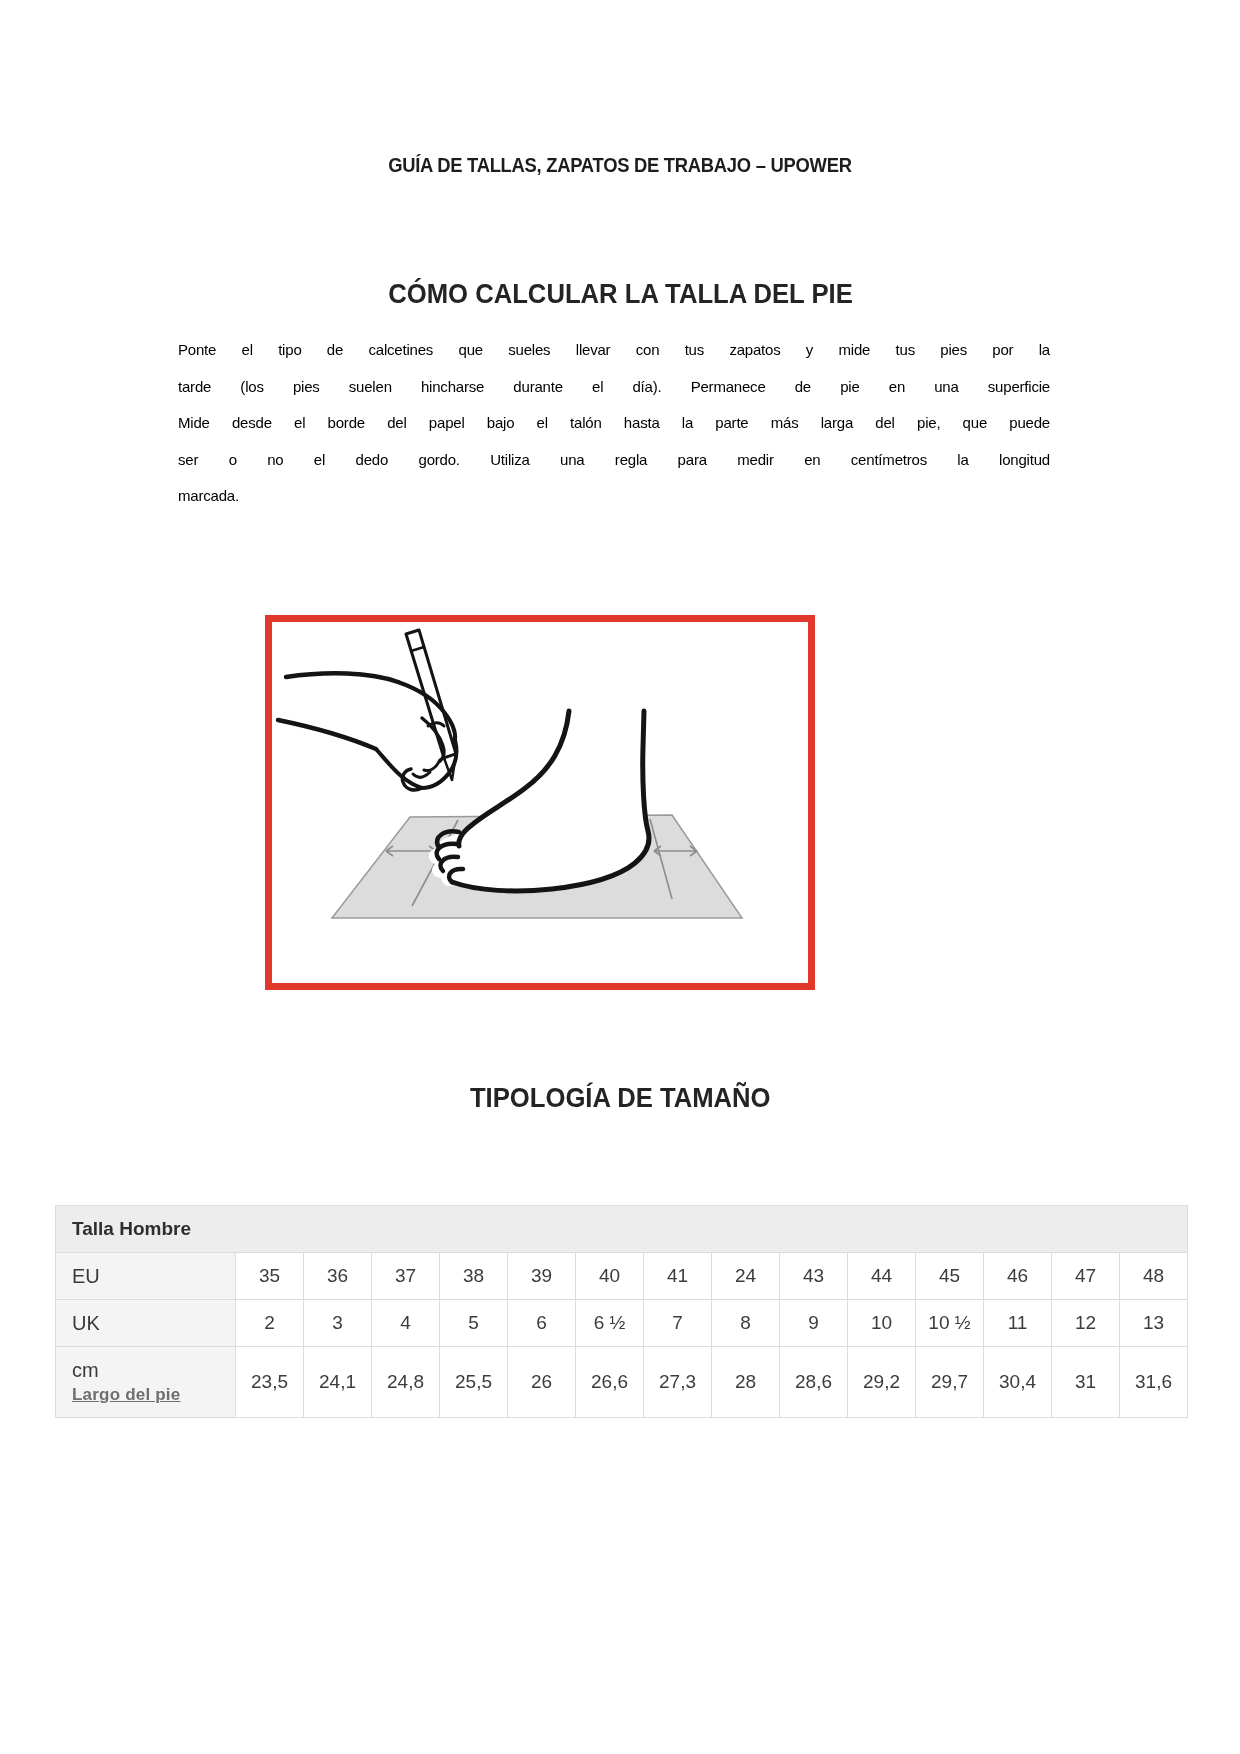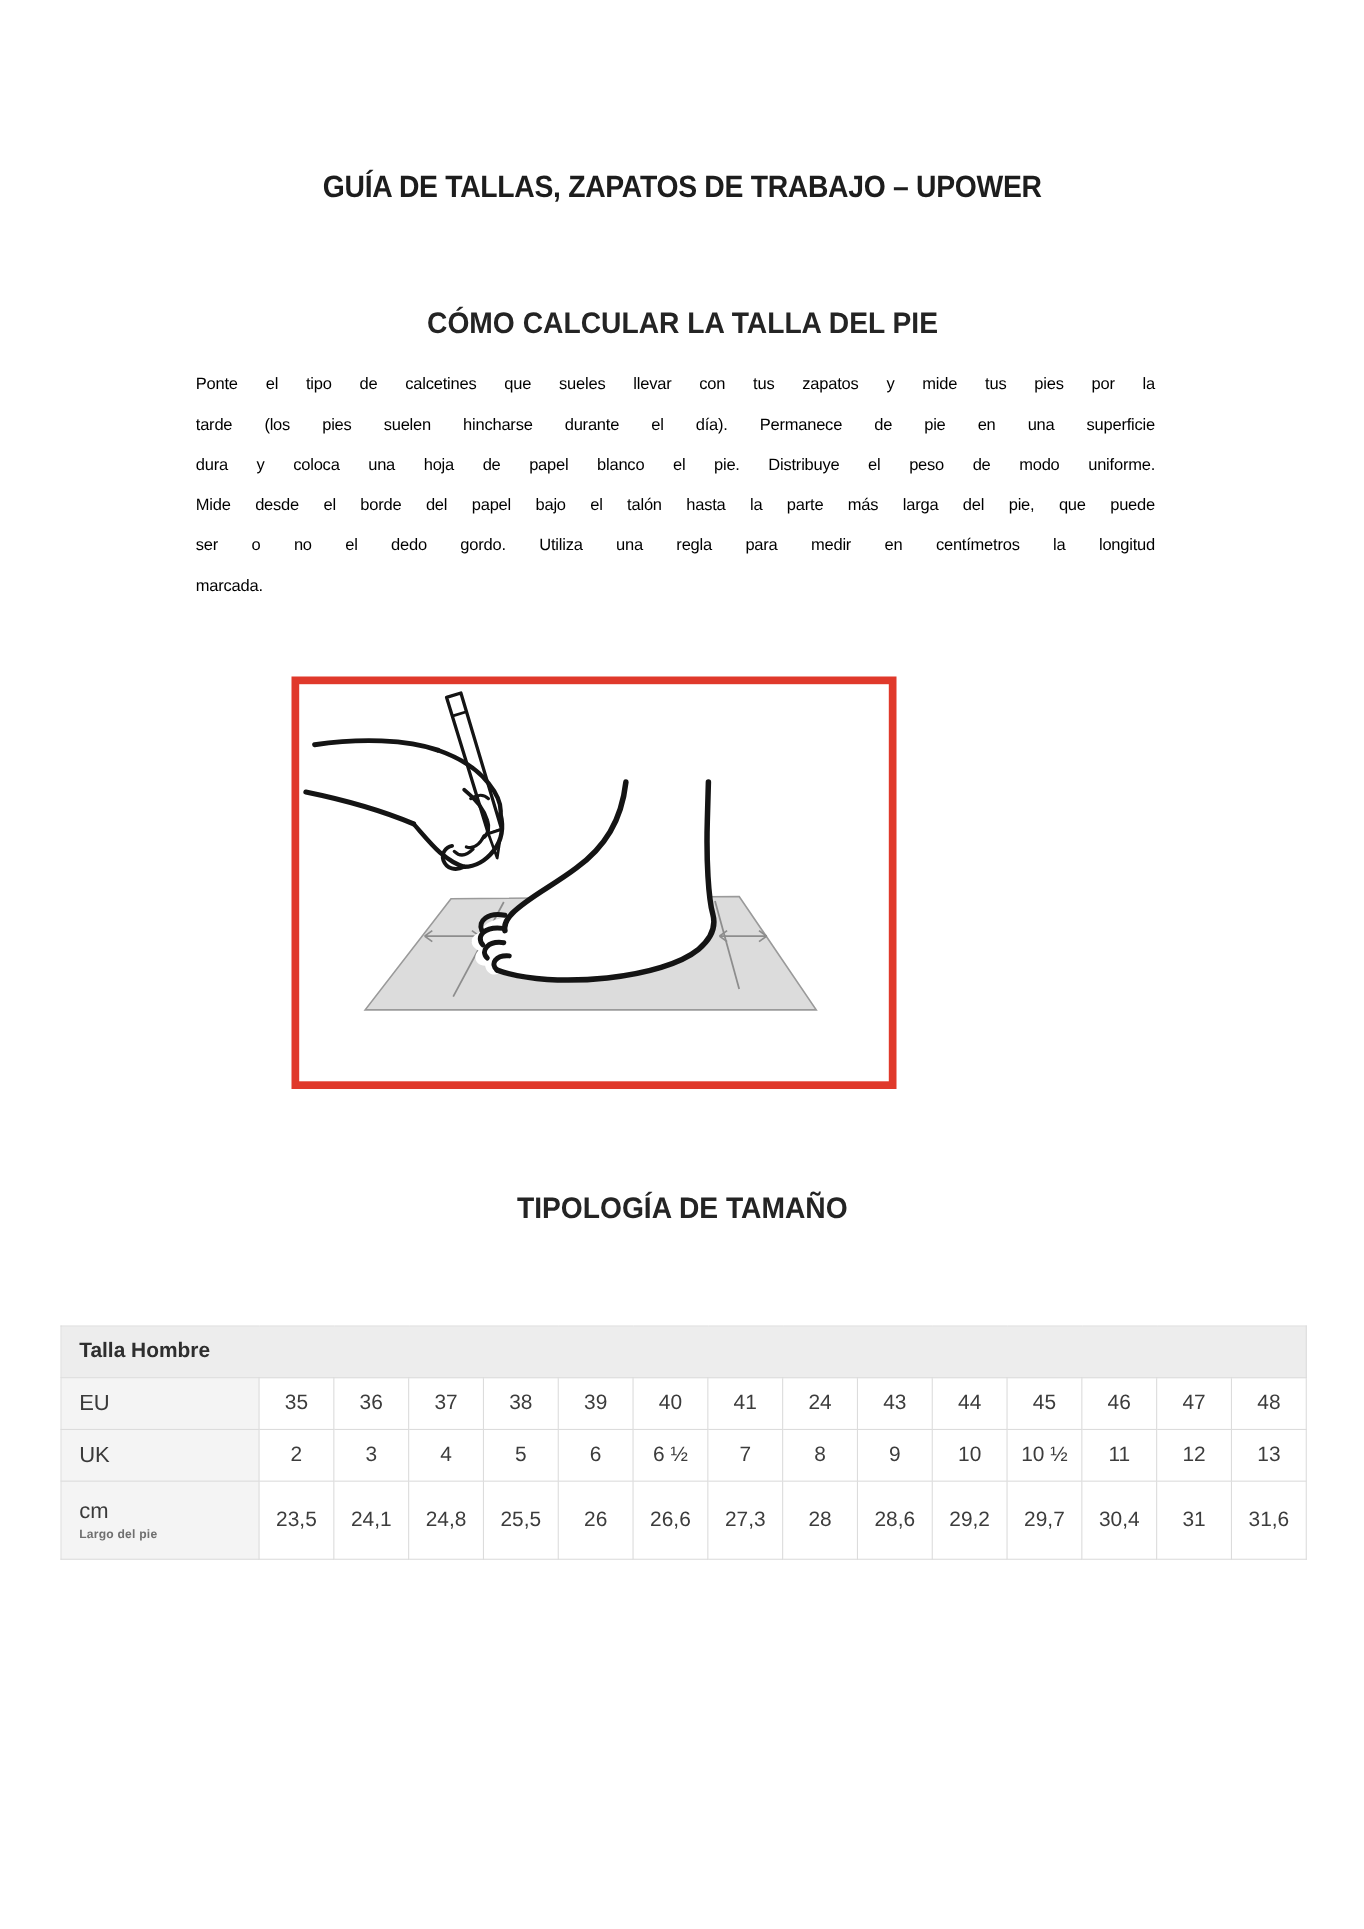--- a/index.html
+++ b/index.html
@@ -11,21 +11,21 @@
     --num-ink:#3c3c3c;
   }
   html,body{margin:0;padding:0;background:#ffffff;}
   .page{
     position:relative;width:1240px;height:1754px;background:#ffffff;
     font-family:"Liberation Sans","DejaVu Sans",sans-serif;color:var(--ink);
     overflow:hidden;
   }
   .doc-title{
     position:absolute;top:154px;left:120px;width:1000px;text-align:center;
-    font-size:28px;font-weight:bold;letter-spacing:-0.3px;color:#1d1d1d;
+    font-size:20px;font-weight:bold;letter-spacing:-0.3px;color:#1d1d1d;
   }
   .doc-title .squeeze{display:inline-block;transform:scaleX(0.92);transform-origin:center;}
   .sec-heading{
     position:absolute;left:120px;width:1000px;text-align:center;
     font-size:27px;font-weight:700;color:#242424;letter-spacing:0;
   }
   .sec-heading .squeeze{display:inline-block;transform:scaleX(0.95);transform-origin:center;}
   #h-calc{top:279px;}
   #h-tipo{top:1083px;}
   .paragraph{
@@ -52,39 +52,38 @@
     background:var(--table-header-bg);height:44px;
     font-weight:bold;font-size:19px;color:#2e2e2e;
     padding-left:16px;border-bottom:2px solid #e3e3e3;
   }
   td.rowlabel{
     background:var(--label-col-bg);padding-left:16px;
     font-size:20px;color:#3a3a3a;vertical-align:middle;
   }
   td.val{height:44px;text-align:center;background:#ffffff;color:var(--num-ink);margin-top:20px;}
   tr.cm-row td{height:68px;}
-  .sublabel{font-size:11px;font-weight:bold;color:#6f6f6f;margin-top:3px;letter-spacing:0.2px;}
+  .sublabel{font-size:17px;font-weight:bold;color:#6f6f6f;margin-top:3px;letter-spacing:0.2px;text-decoration:underline;}
 </style>
 </head>
 <body>
 
 <div class="page">
 
   <div class="doc-title">
     <span class="squeeze">GUÍA DE TALLAS, ZAPATOS DE TRABAJO – UPOWER</span>
   </div>
 
   <div class="sec-heading" id="h-calc">
     <span class="squeeze">CÓMO CALCULAR LA TALLA DEL PIE</span>
   </div>
 
   <div class="paragraph">
     <div class="jline">Ponte el tipo de calcetines que sueles llevar con tus zapatos y mide tus pies por la</div>
     <div class="jline">tarde (los pies suelen hincharse durante el día). Permanece de pie en una superficie</div>
-    <div class="jline">dura y coloca una hoja de papel blanco el pie. Distribuye el peso de modo uniforme.</div>
     <div class="jline">Mide desde el borde del papel bajo el talón hasta la parte más larga del pie, que puede</div>
     <div class="jline">ser o no el dedo gordo. Utiliza una regla para medir en centímetros la longitud</div>
     <div class="jline jline-last">marcada.</div>
   </div>
 
   <div class="figure-box">
     <svg viewBox="0 0 536 361" xmlns="http://www.w3.org/2000/svg">
 
       <polygon points="138,195 400,193 470,296 60,296" fill="#dcdcdc" stroke="#9a9a9a" stroke-width="1.5"></polygon>
 

